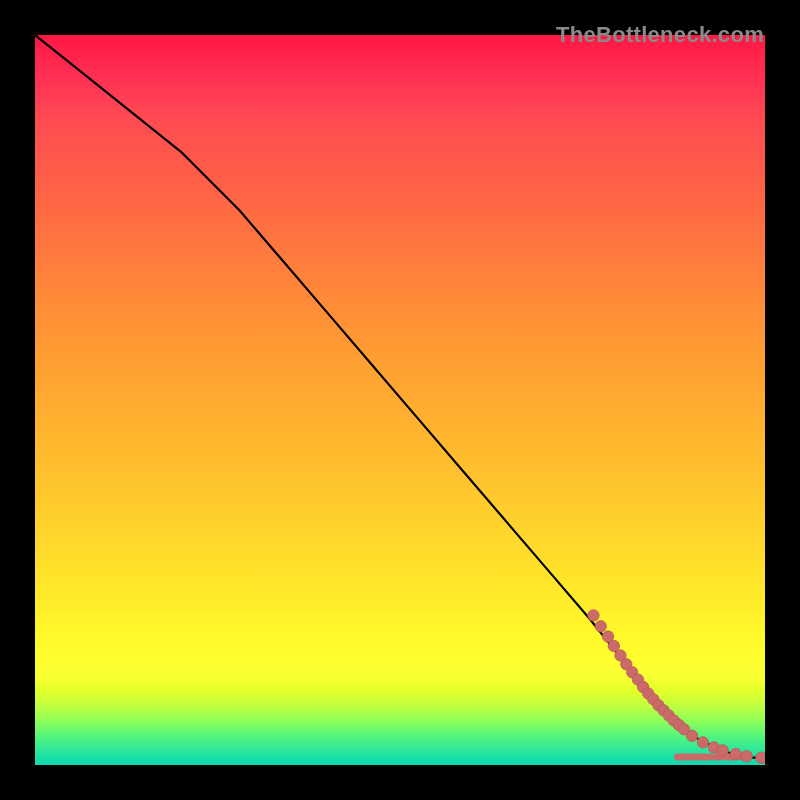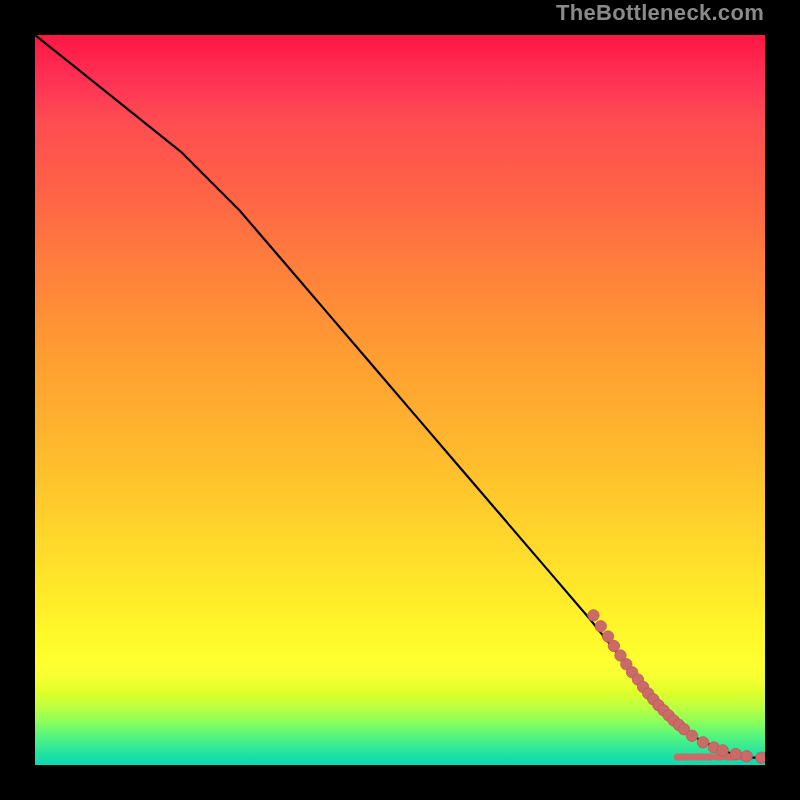--- a/index.html
+++ b/index.html
@@ -39,21 +39,21 @@
       #beff41 92%,
       #8dff5a 94%,
       #55f57d 96%,
       #2de69c 98%,
       #18dfa8 99%,
       #0ed8b0 100%
     );
   }
   .watermark {
     position: absolute;
-    top: 0;
+    top: 22px;
     right: 36px;
     font-family: Arial, Helvetica, sans-serif;
     font-size: 22px;
     font-weight: bold;
     color: #8a8a8a;
     letter-spacing: 0.3px;
     user-select: none;
   }
   svg.overlay {
     position: absolute;

